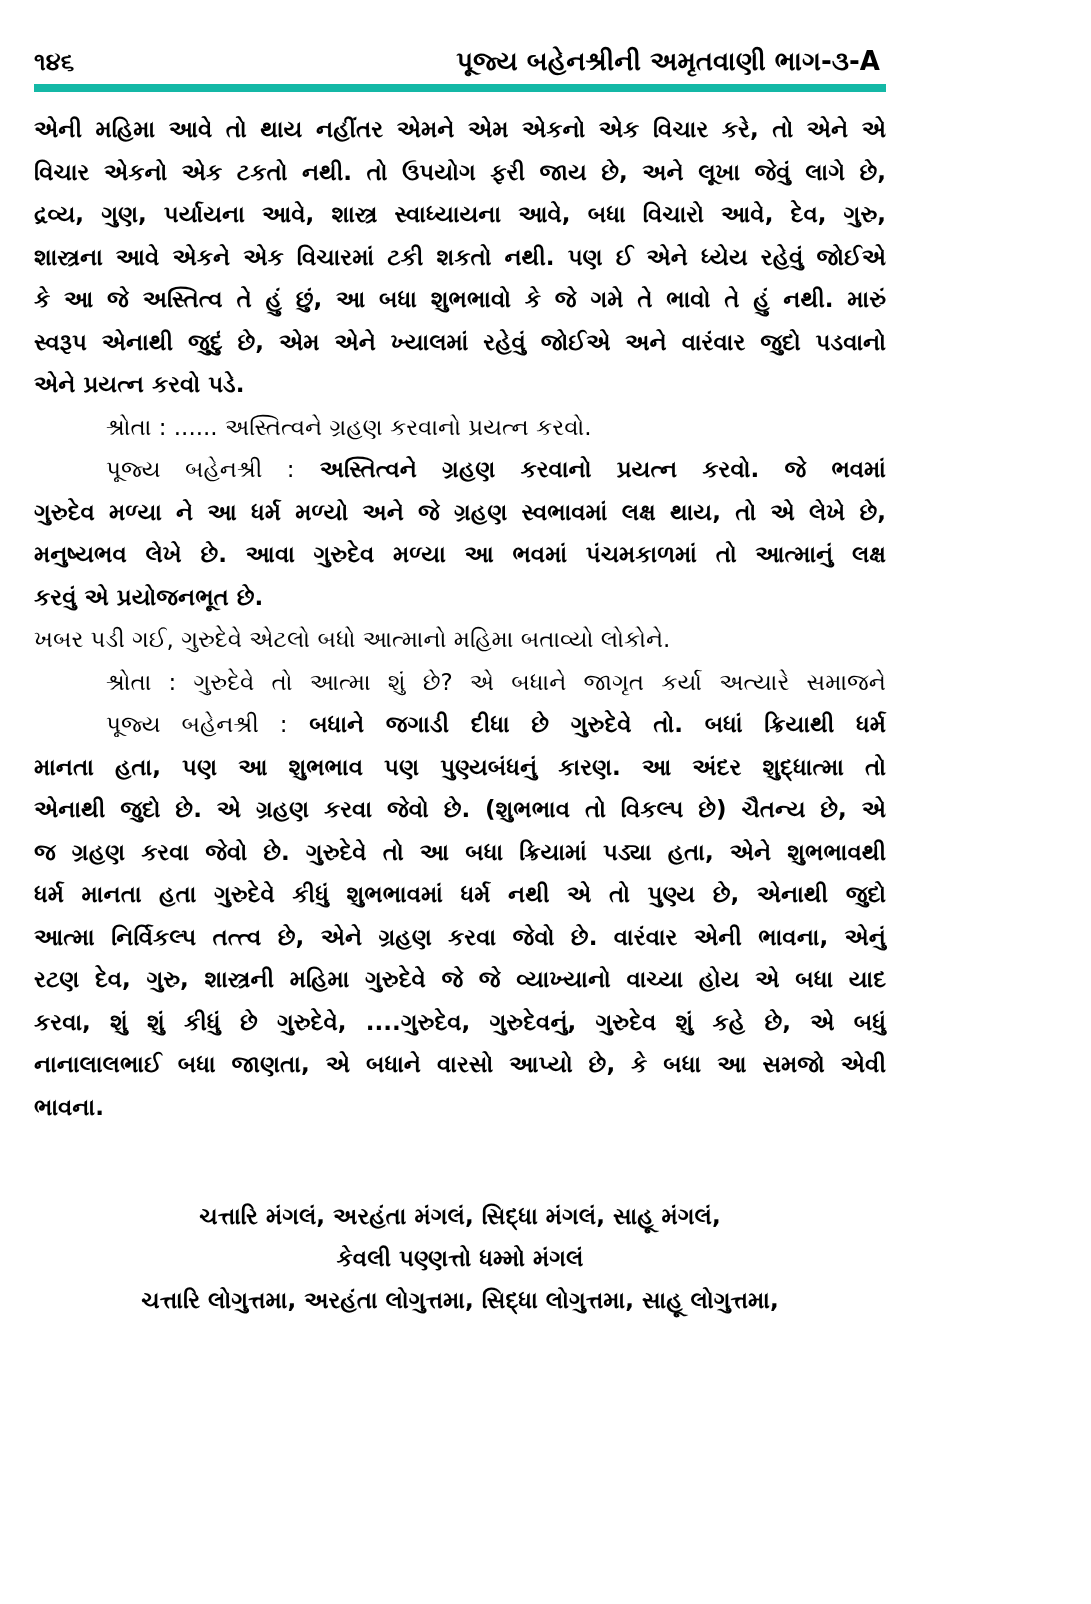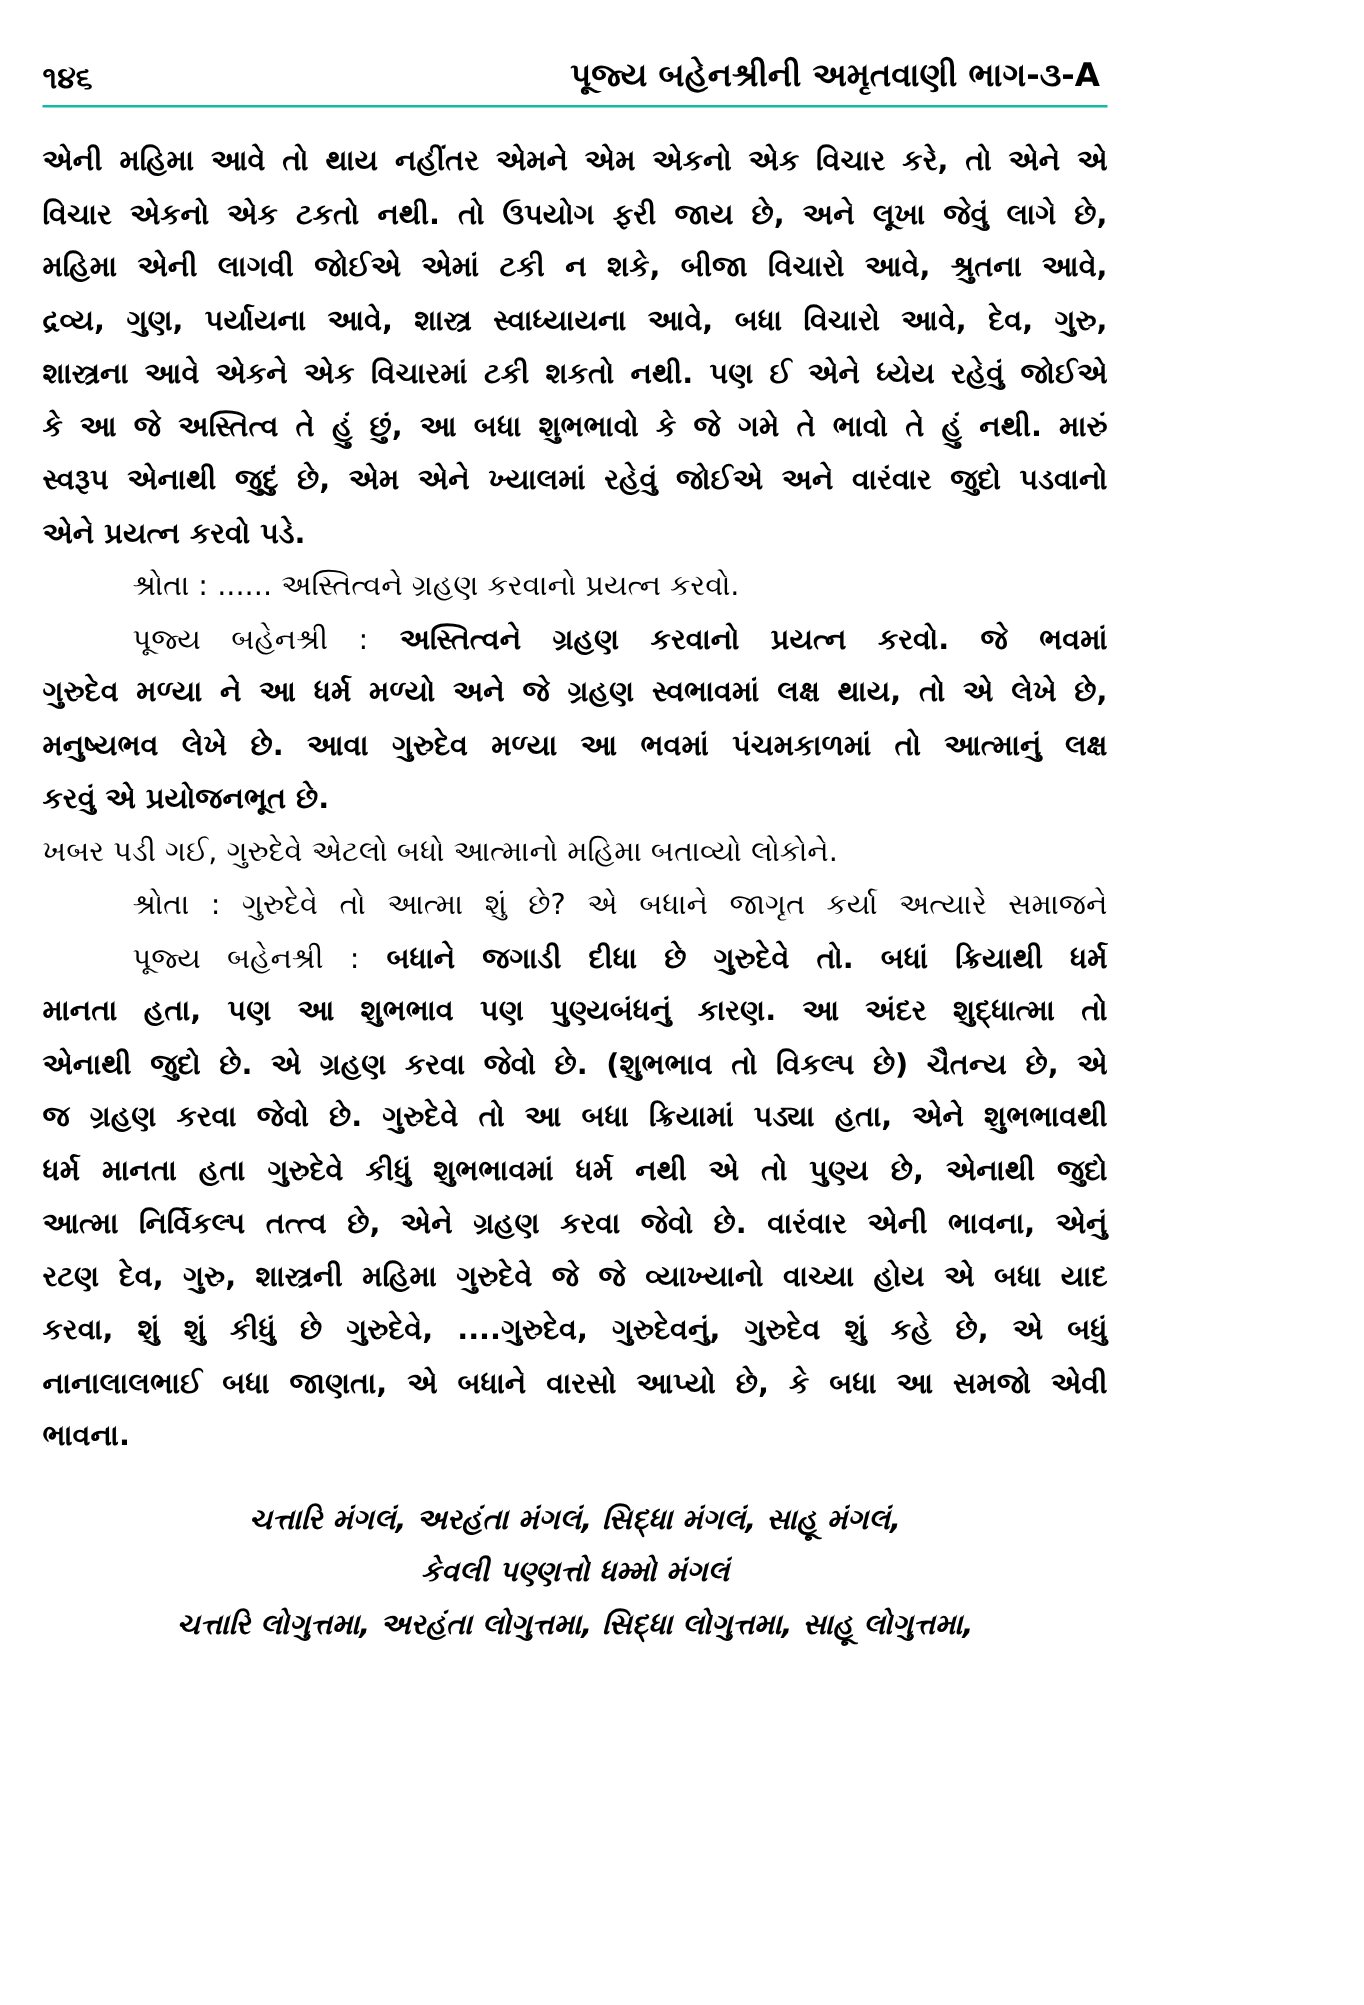--- a/index.html
+++ b/index.html
@@ -4,51 +4,50 @@
   <style>
     html, body { margin: 0; padding: 0; background: #ffffff; }
     body {
       width: 1091px; height: 1604px; position: relative; overflow: hidden;
       font-family: "DejaVu Sans", "Liberation Sans", sans-serif;
       color: #000000;
     }
     .page { position: absolute; left: 34px; top: 0; width: 852px; }
     .header {
       position: absolute; left: 0; top: 44px; width: 852px; height: 40px;
-      border-bottom: 2px solid #14b8a6;
+      border-bottom: 8px solid #14b8a6;
     }
     .page-num { position: absolute; left: 0; top: 4px; font-size: 24px; font-weight: bold; }
     .book-title { position: absolute; right: 6px; top: 2px; font-size: 26px; font-weight: bold; text-align: center; }
     .body { position: absolute; left: 0; top: 108px; width: 852px; }
     .line {
       display: block; height: 42.5px; line-height: 42.5px;
       font-size: 23px; font-weight: bold; white-space: nowrap;
       text-align: justify; text-align-last: justify;
     }
     .line.last { text-align-last: left; }
     .line.indent { padding-left: 72px; }
     .line.light { font-weight: normal; }
     .line .spk { font-weight: normal; }
     .line .reg { font-weight: normal; }
-    .verse { position: absolute; left: 0; width: 852px; text-align: center; font-size: 23px; font-weight: bold; line-height: 42px; font-style: italic; }
+    .verse { position: absolute; left: 0; width: 852px; text-align: center; font-size: 23px; font-weight: bold; line-height: 42px; }
   </style>
 </head>
 <body>
 
 <div class="page">
   <div class="header">
     <span class="page-num">૧૪૬</span>
     <span class="book-title">પૂજ્ય બહેનશ્રીની અમૃતવાણી ભાગ-૩-A</span>
   </div>
 
   <div class="body">
     <div>
       <span class="line">એની મહિમા આવે તો થાય નહીંતર એમને એમ એકનો એક વિચાર કરે, તો એને એ</span>
       <span class="line">વિચાર એકનો એક ટકતો નથી. તો ઉપયોગ ફરી જાય છે, અને લૂખા જેવું લાગે છે,</span>
-      <span class="line">મહિમા એની લાગવી જોઈએ એમાં ટકી ન શકે, બીજા વિચારો આવે, શ્રુતના આવે,</span>
       <span class="line">દ્રવ્ય, ગુણ, પર્યાયના આવે, શાસ્ત્ર સ્વાધ્યાયના આવે, બધા વિચારો આવે, દેવ, ગુરુ,</span>
       <span class="line">શાસ્ત્રના આવે એકને એક વિચારમાં ટકી શકતો નથી. પણ ઈ એને ધ્યેય રહેવું જોઈએ</span>
       <span class="line">કે આ જે અસ્તિત્વ તે હું છું, આ બધા શુભભાવો કે જે ગમે તે ભાવો તે હું નથી. મારું</span>
       <span class="line">સ્વરૂપ એનાથી જુદું છે, એમ એને ખ્યાલમાં રહેવું જોઈએ અને વારંવાર જુદો પડવાનો</span>
       <span class="line last">એને પ્રયત્ન કરવો પડે.</span>
     </div>
 
     <div>
       <span class="line indent last"><span class="spk">શ્રોતા :</span><span class="reg"> ...... અસ્તિત્વને ગ્રહણ કરવાનો પ્રયત્ન કરવો.</span></span>
     </div>

